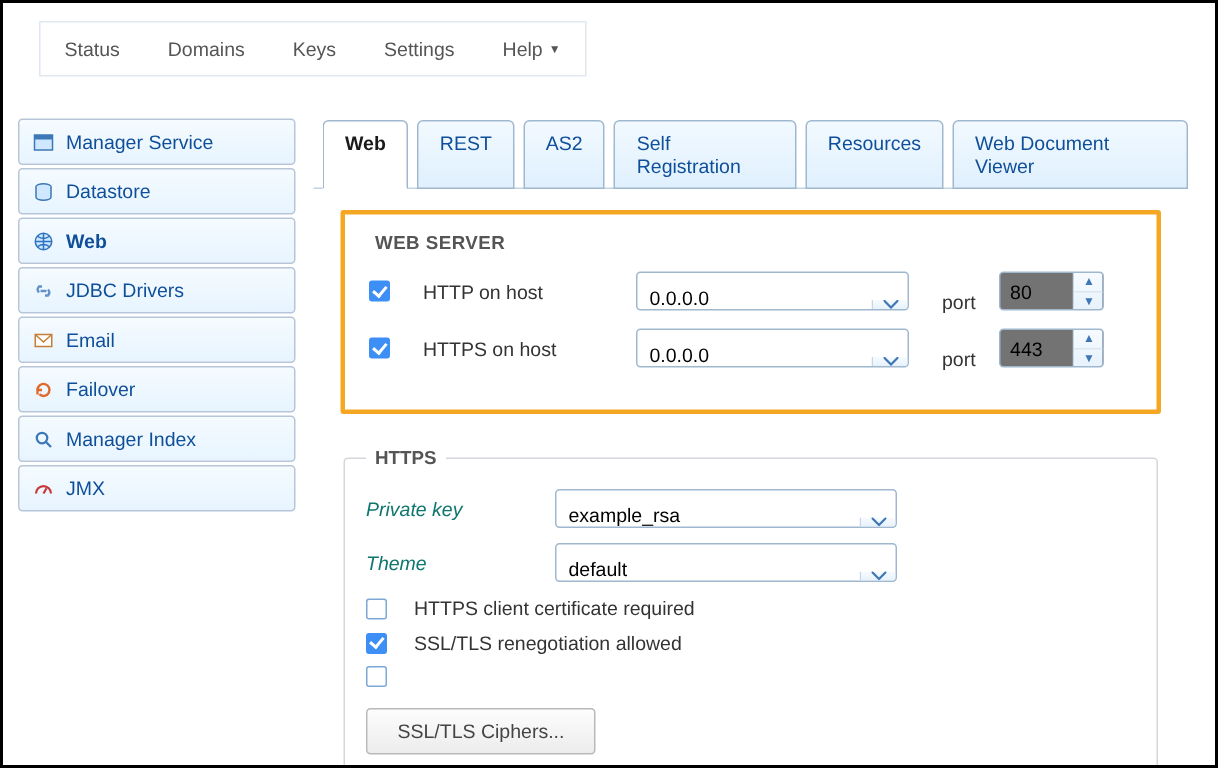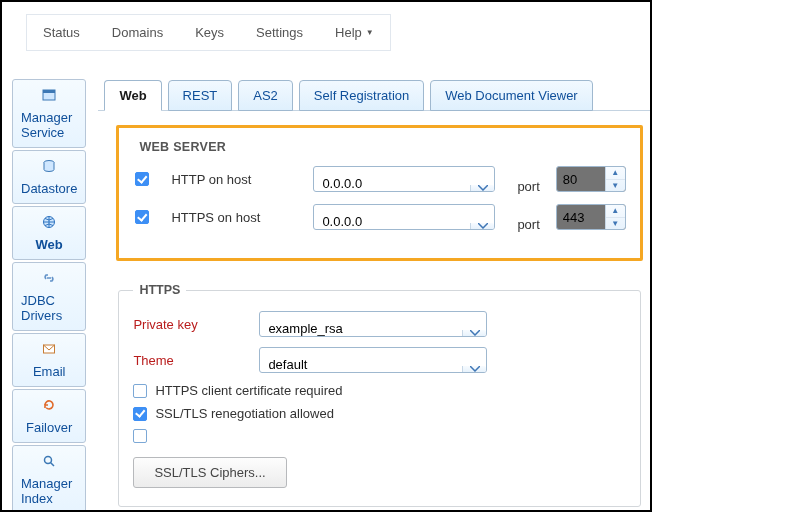--- a/index.html
+++ b/index.html
@@ -1,24 +1,24 @@
 <!DOCTYPE html>
 <html><head>
 <meta charset="utf-8">
 <style>
   * { box-sizing: border-box; }
   html, body { margin: 0; padding: 0; font-family: Arial, Helvetica, sans-serif; font-size: 13px; color: #333; }
-  .frame { width: 652px; height: 512px; border: 2px solid #000; background: #fff; position: relative; overflow: hidden; }
+  .frame { width: 812px; height: 512px; border: 2px solid #000; background: #fff; position: relative; overflow: hidden; }
   .topbar-wrap { padding: 12px 0 0 24px; }
   .topbar { display: inline-flex; border: 1px solid #e1e7ee; background: #fff; }
   .topbar .menu-item { padding: 10px 16px; color: #555; cursor: pointer; display:flex; align-items:center; gap:4px;}
   .topbar .menu-item .caret { font-size: 8px; }
   .body { display: flex; margin-top: 28px; height: calc(100% - 64px); }
   .sidebar { width: 195px; padding-left: 10px; }
-  .side-item { border: 1px solid #b6c6d8; border-radius: 3px; background: linear-gradient(#f5fbff,#e7f4ff); padding: 7px 8px; margin-bottom: 2px; display:flex; align-items:center; gap:8px; color: #0f4f9a; cursor:pointer;flex-direction:column; }
+  .side-item { border: 1px solid #b6c6d8; border-radius: 3px; background: linear-gradient(#f5fbff,#e7f4ff); padding: 7px 8px; margin-bottom: 2px; display:flex; align-items:center; gap:8px; color: #0f4f9a; cursor:pointer; }
   .side-item.active { font-weight: bold; }
   .side-item .ic { width: 15px; height: 15px; display:inline-flex; align-items:center; justify-content:center; }
   .content { flex: 1; padding: 0 18px 0 12px; position: relative; }
   .tabrow { display:flex; gap:6px; margin-left:6px; }
   .tab { border: 1px solid #9fb8cf; border-radius: 4px 4px 0 0; background: linear-gradient(#f2f9ff,#dff0fd); padding: 7px 14px; color:#0f4f9a; cursor:pointer; position:relative; top:1px;}
   .tab.active { background:#fff; border-bottom:1px solid #fff; font-weight:bold; color:#1a1a1a;}
   .panel { border-top: 1px solid #c4d3e1; padding: 14px 18px 20px 18px; background:#fff; }
   .highlight-box { border: 3px solid #f5a723; border-radius: 2px; padding: 12px 14px 18px 16px; margin-bottom: 22px; }
   .section-title { font-weight: bold; letter-spacing: .3px; color:#555; margin: 0 0 10px 4px; font-size: 12.5px; }
   .formrow { display:flex; align-items:center; gap:10px; margin-bottom: 8px; }
@@ -32,22 +32,22 @@
   .combo .drop { width:24px; border-left:1px solid #c7d7e6; background:linear-gradient(#f7fbff,#e7f2fc); display:flex; align-items:center; justify-content:center; cursor:pointer; color:#3f76b5; border-radius:0 2px 2px 0;}
   .portlbl { color:#333; margin: 15px 6px 0 12px;}
   .spin { display:flex; align-items:stretch; border:1px solid #9fb8cf; border-radius:3px; height:26px; background:#737373;}
   .spin input { border:none; outline:none; width:48px; padding:0 6px; font-size:13px; background:transparent;}
   .spin .arrows { width:20px; border-left:1px solid #c7d7e6; display:flex; flex-direction:column; background:linear-gradient(#f7fbff,#e7f2fc); border-radius:0 2px 2px 0;}
   .spin .arrows span { flex:1; display:flex; align-items:center; justify-content:center; font-size:8px; color:#3f76b5; cursor:pointer;}
   .spin .arrows span:first-child { border-bottom: 1px solid #dbe6f1;}
   fieldset.https { border:1px solid #d3d7db; border-radius:3px; padding: 14px 14px 18px 14px;}
   fieldset.https legend { padding: 0 6px; font-weight:bold; color:#555; font-size:12.5px;}
   .kv { display:flex; align-items:center; margin-bottom:10px; }
-  .kv .klabel { width: 126px; color:#b91c1c;}
-  .checkline { display:flex; align-items:center; gap:8px; margin: 8px 0; color:#333;}
+  .kv .klabel { width: 126px; color:#0f766e;font-style:italic;}
+  .checkline { display:flex; align-items:center; gap:18px; margin: 8px 0; color:#333;}
   .btn { display:inline-block; border:1px solid #b7b9bc; border-radius:3px; background: linear-gradient(#fdfdfd,#ececec); padding:7px 20px; color:#444; cursor:pointer; margin-top:6px;}
   .drop svg, .side-item svg { display:block;}
 </style>
 </head>
 <body>
 
 <div class="frame">
 
   <div class="topbar-wrap">
     <div class="topbar">
@@ -137,20 +137,21 @@
         <span>JMX</span>
       </div>
     </div>
 
     <div class="content">
       <div class="tabrow">
         <div class="tab active">Web</div>
         <div class="tab">REST</div>
         <div class="tab">AS2</div>
         <div class="tab">Self Registration</div>
+        <div class="tab">Resources</div>
         <div class="tab">Web Document Viewer</div>
       </div>
 
       <div class="panel">
 
         <div class="highlight-box">
           <div class="section-title">WEB SERVER</div>
 
           <div class="formrow">
             <div class="lbl">

